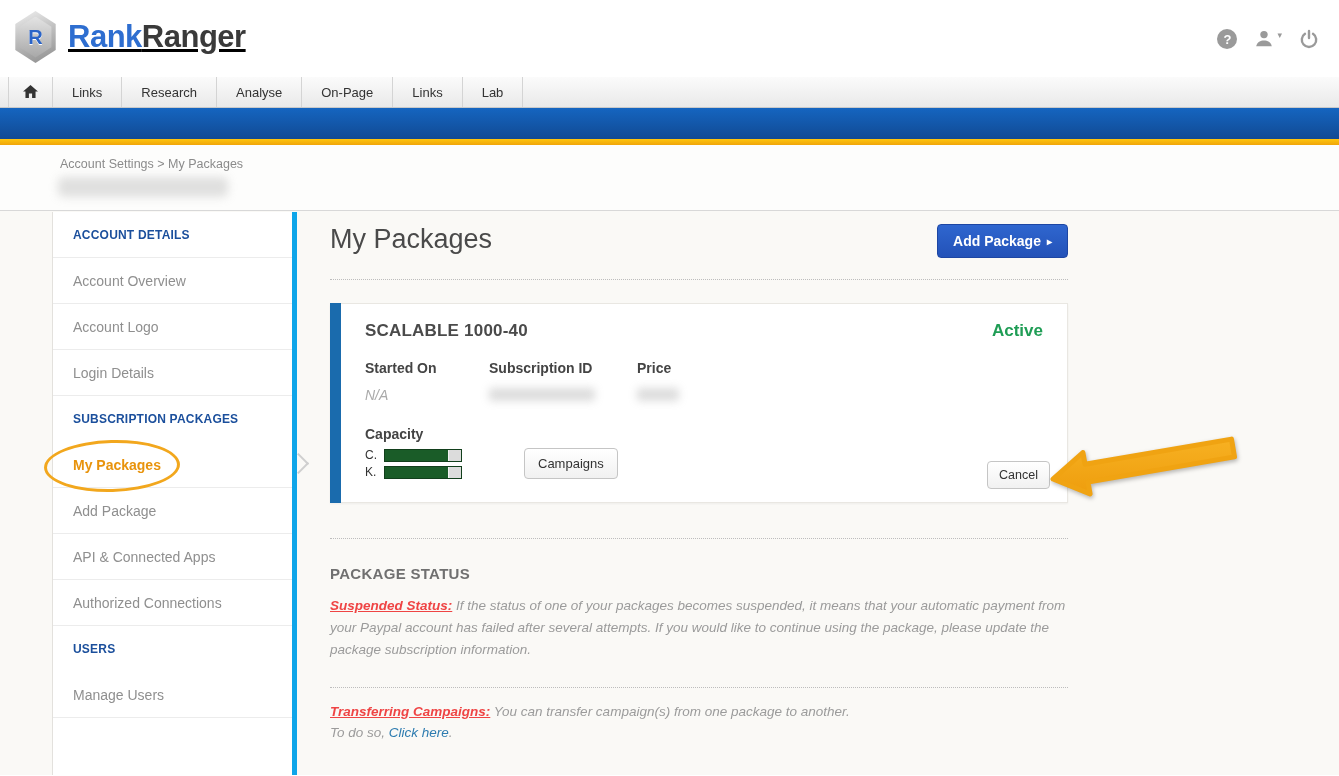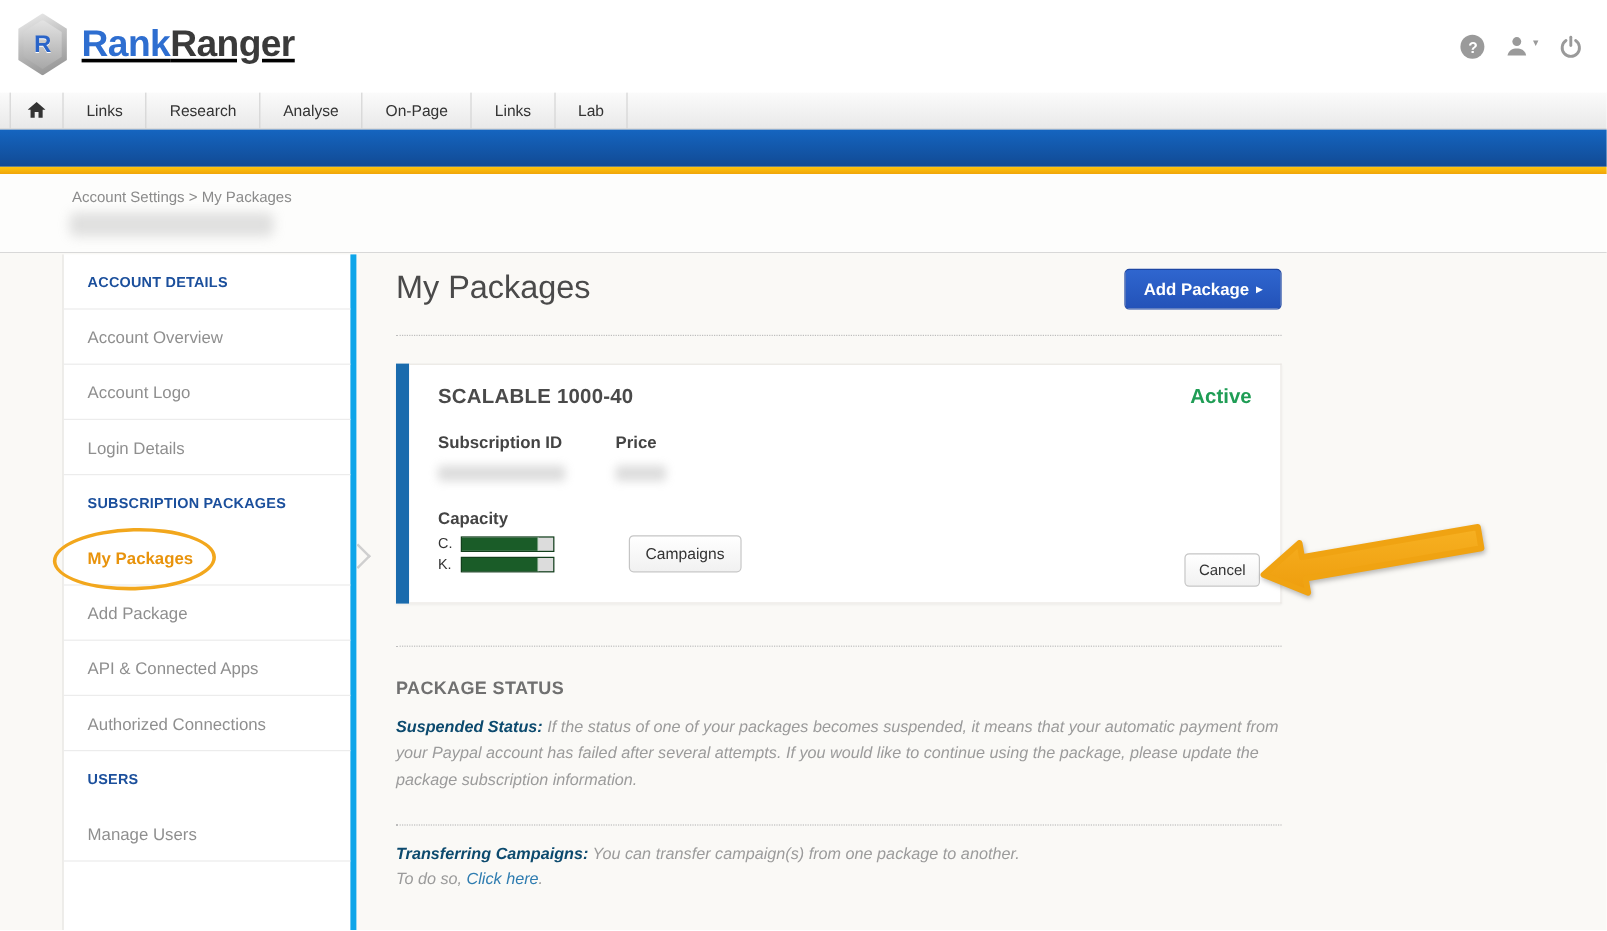--- a/index.html
+++ b/index.html
@@ -95,21 +95,21 @@
   .btn-campaigns { margin-left:62px; }
   .btn-cancel { position:absolute; right:17px; bottom:13px; font-size:12.5px; padding:6px 11px;margin-left:46px; }
 
   .arrow-annotation { position:absolute; left:1040px; top:220px; z-index:7; pointer-events:none;
                       filter:drop-shadow(1px 2px 2px rgba(0,0,0,.28)); }
 
   
   .div2 { margin-top:35px; }
   .section-heading { margin-top:26px; font-size:15px; font-weight:bold; color:#707070; letter-spacing:.3px; }
   .section-para { margin-top:13px; font-size:13.5px; font-style:italic; color:#9b9b9b; line-height:1.62; }
-  .section-para .lead { font-weight:bold; color:#0c4a6e; }
+  .section-para .lead { font-weight:bold; color:#ef4444;text-decoration:underline; }
   .section-para a { color:#2e7cb0; text-decoration:none; font-style:italic; }
   .div3 { margin-top:26px; }
 </style>
 </head>
 <body>
 
 <div class="page">
 
   <div class="header">
     <div class="logo">
@@ -193,20 +193,24 @@
       <div class="dotted div1"></div>
 
       <div class="card">
         <div class="card-accent"></div>
         <div class="card-body">
           <div class="card-top">
             <span class="pkg-name">SCALABLE 1000-40</span>
             <span class="pkg-status">Active</span>
           </div>
           <div class="fields">
+            <div class="field f1">
+              <span class="field-label">Started On</span>
+              <span class="field-value">N/A</span>
+            </div>
             <div class="field f2">
               <span class="field-label">Subscription ID</span>
               <div class="blur-blob blob-subid"></div>
             </div>
             <div class="field">
               <span class="field-label">Price</span>
               <div class="blur-blob blob-price"></div>
             </div>
           </div>
           <div class="capacity-label">Capacity</div>

